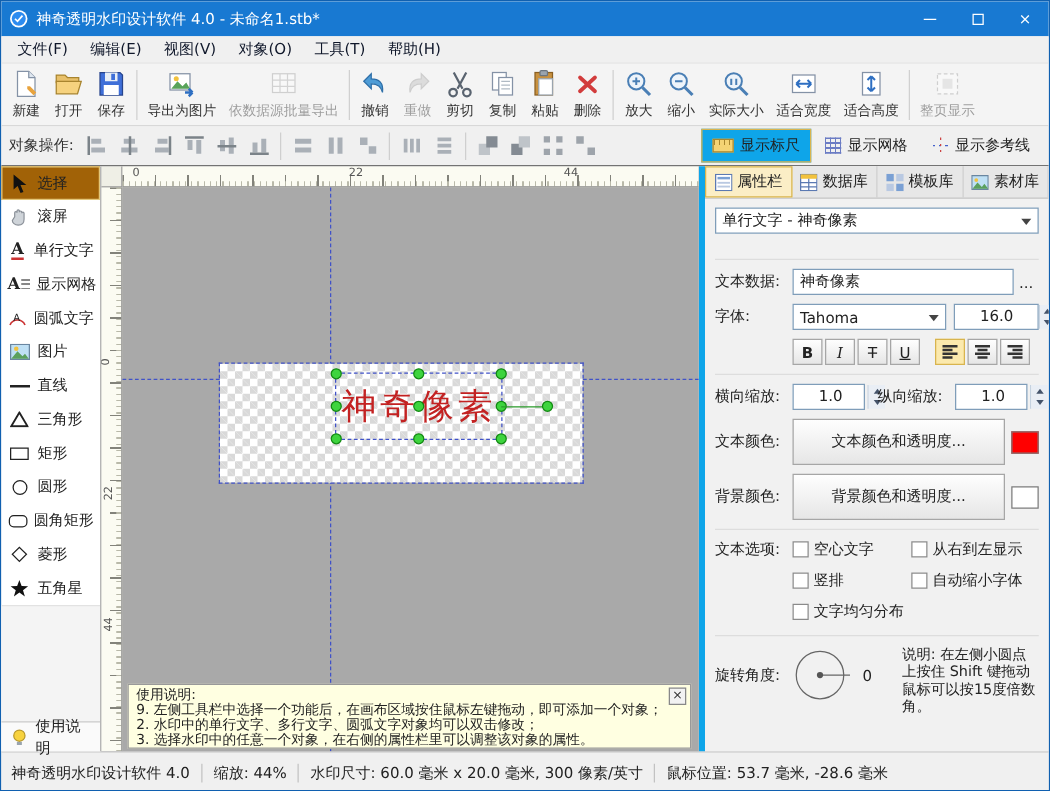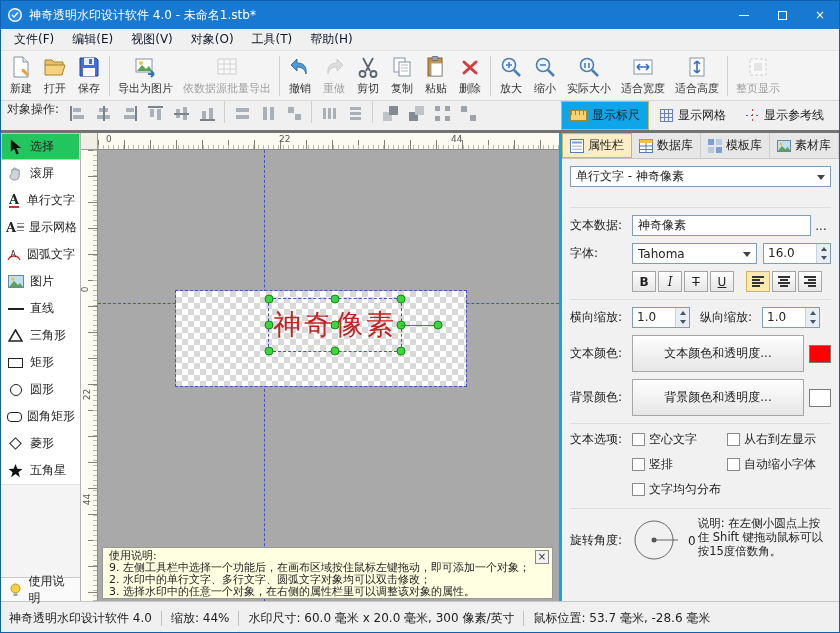--- a/index.html
+++ b/index.html
@@ -15,21 +15,21 @@
 
 .menubar{height:22px;background:#f0f0f0;display:flex;align-items:center;padding:0 4px;border-bottom:1px solid #e3e3e3}
 .menu-item{padding:2px 9px;color:#0f172a}
 
 .toolbar{height:50px;background:#f4f4f4;display:flex;align-items:center;padding:0 3px;border-bottom:1px solid #d8d8d8}
 .tb-btn{display:flex;flex-direction:column;align-items:center;justify-content:center;padding:2px 5px;height:46px;font-size:11px;color:#333;gap:2px;white-space:nowrap}
 .tb-btn.disabled{opacity:.45;filter:grayscale(1)}
 .tb-sep{width:1px;height:40px;background:#d0d0d0;margin:0 3px}
 .tb-ico{width:24px;height:24px;display:block}
 
-.objbar{height:32px;background:#f0f0f0;display:flex;padding:0 6px;border-bottom:3px solid #737373;gap:2px}
+.objbar{height:32px;background:#f0f0f0;display:flex;align-items:center;padding:0 6px;border-bottom:1px solid #737373;gap:2px}
 .ob-label{margin-right:4px;color:#333;white-space:nowrap}
 .ob-btn{width:24px;height:24px;display:flex;align-items:center;justify-content:center}
 .ob-sep{width:1px;height:22px;background:#cfcfcf;margin:0 3px}
 .mi{width:15px;height:15px;background-repeat:no-repeat;display:block;opacity:.8}
 .mi-alignleft{background-image:linear-gradient(#5f6870,#5f6870),linear-gradient(#99a1aa,#99a1aa),linear-gradient(#99a1aa,#99a1aa);background-size:2px 15px,8px 4px,11px 4px;background-position:0 0,3px 2px,3px 9px}
 .mi-aligncenter{background-image:linear-gradient(#5f6870,#5f6870),linear-gradient(#99a1aa,#99a1aa),linear-gradient(#99a1aa,#99a1aa);background-size:2px 15px,9px 4px,13px 4px;background-position:7px 0,3px 2px,1px 9px}
 .mi-alignright{background-image:linear-gradient(#5f6870,#5f6870),linear-gradient(#99a1aa,#99a1aa),linear-gradient(#99a1aa,#99a1aa);background-size:2px 15px,8px 4px,11px 4px;background-position:13px 0,4px 2px,2px 9px}
 .mi-aligntop{background-image:linear-gradient(#5f6870,#5f6870),linear-gradient(#99a1aa,#99a1aa),linear-gradient(#99a1aa,#99a1aa);background-size:15px 2px,4px 8px,4px 11px;background-position:0 0,2px 3px,9px 3px}
 .mi-alignmiddle{background-image:linear-gradient(#5f6870,#5f6870),linear-gradient(#99a1aa,#99a1aa),linear-gradient(#99a1aa,#99a1aa);background-size:15px 2px,4px 9px,4px 13px;background-position:0 7px,2px 3px,9px 1px}
 .mi-alignbottom{background-image:linear-gradient(#5f6870,#5f6870),linear-gradient(#99a1aa,#99a1aa),linear-gradient(#99a1aa,#99a1aa);background-size:15px 2px,4px 8px,4px 11px;background-position:0 13px,2px 5px,9px 2px}
@@ -46,21 +46,21 @@
 .toggle-btn.active{background:#0ea5e9;border-color:#d8b44e}
 .toggle-btn.first{margin-left:auto}
 .ico-ruler{width:17px;height:11px;background-color:#f4d374;border:1px solid #a8862e;background-image:repeating-linear-gradient(to right,#a8862e 0 1px,transparent 1px 4px);background-size:100% 4px;background-repeat:no-repeat;display:block}
 .ico-grid{width:13px;height:13px;background-image:repeating-linear-gradient(to right,#6b7cc4 0 1px,transparent 1px 4px),repeating-linear-gradient(to bottom,#6b7cc4 0 1px,transparent 1px 4px);display:block}
 .ico-guides{width:13px;height:13px;background-image:repeating-linear-gradient(to bottom,#cc4444 0 2px,transparent 2px 5px),repeating-linear-gradient(to right,#4462cc 0 2px,transparent 2px 5px);background-size:1px 13px,13px 1px;background-position:6px 0,0 6px;background-repeat:no-repeat;display:block}
 
 .main{display:flex;height:468px}
 
 .sidebar{width:80px;background:#fff;border-right:1px solid #b5b5b5;display:flex;flex-direction:column}
 .tool{display:flex;align-items:center;gap:5px;height:27px;padding:0 4px;border:1px solid transparent;font-size:12px;color:#222;white-space:nowrap}
-.tool.selected{background:#22c55e;border-color:#e3c77a}
+.tool.selected{background:#a16207;border-color:#e3c77a}
 .tool-ico{width:19px;display:flex;justify-content:center;align-items:center}
 .glyph-a{font-weight:bold;font-size:13px;font-family:"DejaVu Serif","Liberation Serif",serif;line-height:1}
 .tlines{width:7px;height:10px;background:repeating-linear-gradient(to bottom,#888 0 1.5px,transparent 1.5px 3.5px);margin-left:1px}
 .shape-line{width:16px;height:0;border-top:2px solid #222}
 .shape-rect{width:15px;height:10px;border:1.5px solid #222}
 .shape-rrect{width:15px;height:10px;border:1.5px solid #222;border-radius:4px}
 .shape-circle{width:12px;height:12px;border:1.5px solid #222;border-radius:50%}
 .shape-diamond{width:9px;height:9px;border:1.5px solid #222;transform:rotate(45deg)}
 .sidebar-fill{flex:1;background:#f4f4f4;border-top:1px solid #e2e2e2}
 .help-tool{height:24px;border-top:1px solid #c9c9c9;display:flex;align-items:center;gap:4px;padding:0 5px;background:#fafafa}
@@ -74,51 +74,51 @@
 .guide-v{position:absolute;top:0;bottom:0;left:166px;width:0;border-left:1px dashed #4052c8}
 .guide-h{position:absolute;left:0;right:0;top:153px;height:0;border-top:1px dashed #4052c8}
 .watermark{position:absolute;left:78px;top:141px;width:290px;height:95px;background-color:#fff;background-image:linear-gradient(45deg,#d9d9d9 25%,transparent 25%,transparent 75%,#d9d9d9 75%),linear-gradient(45deg,#d9d9d9 25%,transparent 25%,transparent 75%,#d9d9d9 75%);background-size:12px 12px;background-position:0 0,6px 6px;outline:1px dashed #4052c8}
 .selbox{position:absolute;left:170px;top:148px;width:134px;height:54px;border:1px dashed #4052c8;display:flex;align-items:center;justify-content:center}
 .wm-text{font-size:28px;color:#c32222;letter-spacing:3px;font-family:"DejaVu Serif","Liberation Serif",serif;white-space:nowrap}
 .handle{position:absolute;width:9px;height:9px;border-radius:50%;background:#3ed43e;border:1px solid #128a12;transform:translate(-50%,-50%)}
 .rot-line{position:absolute;left:100%;top:50%;width:37px;height:1px;background:#2a9a2a}
 .help-box{position:absolute;left:4px;right:6px;bottom:2px;height:52px;background:#ffffe1;border:1px solid #999;padding:2px 6px;font-size:11px;line-height:12px;color:#222;overflow:hidden}
 .help-close{position:absolute;top:2px;right:3px;width:14px;height:14px;border:1px solid #888;display:flex;align-items:center;justify-content:center;font-size:10px;background:#f2f2f2;color:#333}
 
-.rpanel{width:280px;background:#f1f1f1;border-left:3px solid #0ea5e9;display:flex;flex-direction:column;font-size:12px}
+.rpanel{width:280px;background:#f1f1f1;border-left:5px solid #0ea5e9;display:flex;flex-direction:column;font-size:12px}
 .rtabs{display:flex;height:26px;background:#e7e7e7;border-bottom:1px solid #c6c6c6}
 .rtab{flex:1;display:flex;align-items:center;justify-content:center;gap:4px;border-right:1px solid #cfcfcf;color:#222;white-space:nowrap}
 .rtab.active{background:#fbeec6;border:1px solid #d8b44e}
 .field{display:flex;align-items:center;margin:7px 8px 0}
 .flabel{width:62px;flex:none}
 .select{flex:1;height:21px;background:#fff;border:1px solid #7f9db9;display:flex;align-items:center;padding:0 5px;white-space:nowrap;overflow:hidden}
 .sel-arrow{margin-left:auto;width:0;height:0;border:4px solid transparent;border-top:5px solid #444;margin-top:5px;flex:none}
 .input{height:21px;background:#fff;border:1px solid #7f9db9;display:flex;align-items:center;padding:0 5px;flex:1}
 .more-btn{width:20px;text-align:center;color:#222}
 .spin{display:flex;height:21px;border:1px solid #7f9db9;background:#fff}
-.spin-val{flex:1;padding:2px 4px}
+.spin-val{flex:1;padding:2px 20px}
 .spin-ud{width:14px;display:flex;flex-direction:column;border-left:1px solid #c5d2e0;flex:none}
 .spin-ud span{flex:1;background:#e9eef5;display:flex;align-items:center;justify-content:center}
 .tri-u{width:0;height:0;border:3px solid transparent;border-bottom:4px solid #44536a;display:block;margin-top:-2px}
 .tri-d{width:0;height:0;border:3px solid transparent;border-top:4px solid #44536a;display:block;margin-bottom:-2px}
 .fmt-btn{width:24px;height:21px;border:1px solid #a6a6a6;background:linear-gradient(#fefefe,#e6e6e6);display:flex;align-items:center;justify-content:center;margin-right:2px}
 .fmt-btn.active{background:#fbe9ad;border-color:#d8b44e}
 .b{font-weight:bold}.i{font-style:italic;font-family:"DejaVu Serif",serif}.s{text-decoration:line-through}.u{text-decoration:underline}
 .ta{width:14px;height:13px;background-repeat:no-repeat;background-image:linear-gradient(#333,#333),linear-gradient(#333,#333),linear-gradient(#333,#333),linear-gradient(#333,#333);background-size:12px 2px,8px 2px,12px 2px,8px 2px;display:block}
 .ta-l{background-position:1px 1px,1px 4px,1px 7px,1px 10px}
 .ta-c{background-position:1px 1px,3px 4px,1px 7px,3px 10px}
 .ta-r{background-position:1px 1px,5px 4px,1px 7px,5px 10px}
 .swatch{width:22px;height:18px;border:1px solid #7a7a7a;margin-left:5px;flex:none}
 .swatch-red{background:#ff0000}.swatch-white{background:#ffffff}
 .color-btn{flex:1;height:37px;border:1px solid #a6a6a6;background:linear-gradient(#fefefe,#e6e6e6);display:flex;align-items:center;justify-content:center;white-space:nowrap;overflow:hidden}
 .opt-grid{display:grid;grid-template-columns:95px 1fr;row-gap:8px;flex:1}
 .opt{display:flex;align-items:center;gap:4px;white-space:nowrap}
 .cb{width:13px;height:13px;background:#fff;border:1px solid #8a8a8a;flex:none}
 .sect{border-bottom:1px solid #ddd;padding-bottom:7px}
-.rot-note{flex:1;font-size:11.5px;line-height:14px;color:#222;margin-left:0}
+.rot-note{flex:1;font-size:11.5px;line-height:14px;color:#222;margin-left:22px}
 .rot-zero{margin:0 2px 0 4px}
 
 .statusbar{height:33px;background:#f0f0f0;border-top:1px solid #c6c6c6;display:flex;align-items:center;padding:0 8px 7px;gap:9px;color:#222}
 .st-sep{width:1px;height:15px;background:#c2c2c2;margin-top:7px}
 .st-item{margin-top:7px;white-space:nowrap}
 </style>
 </head>
 <body>
 
 <div class="app">

